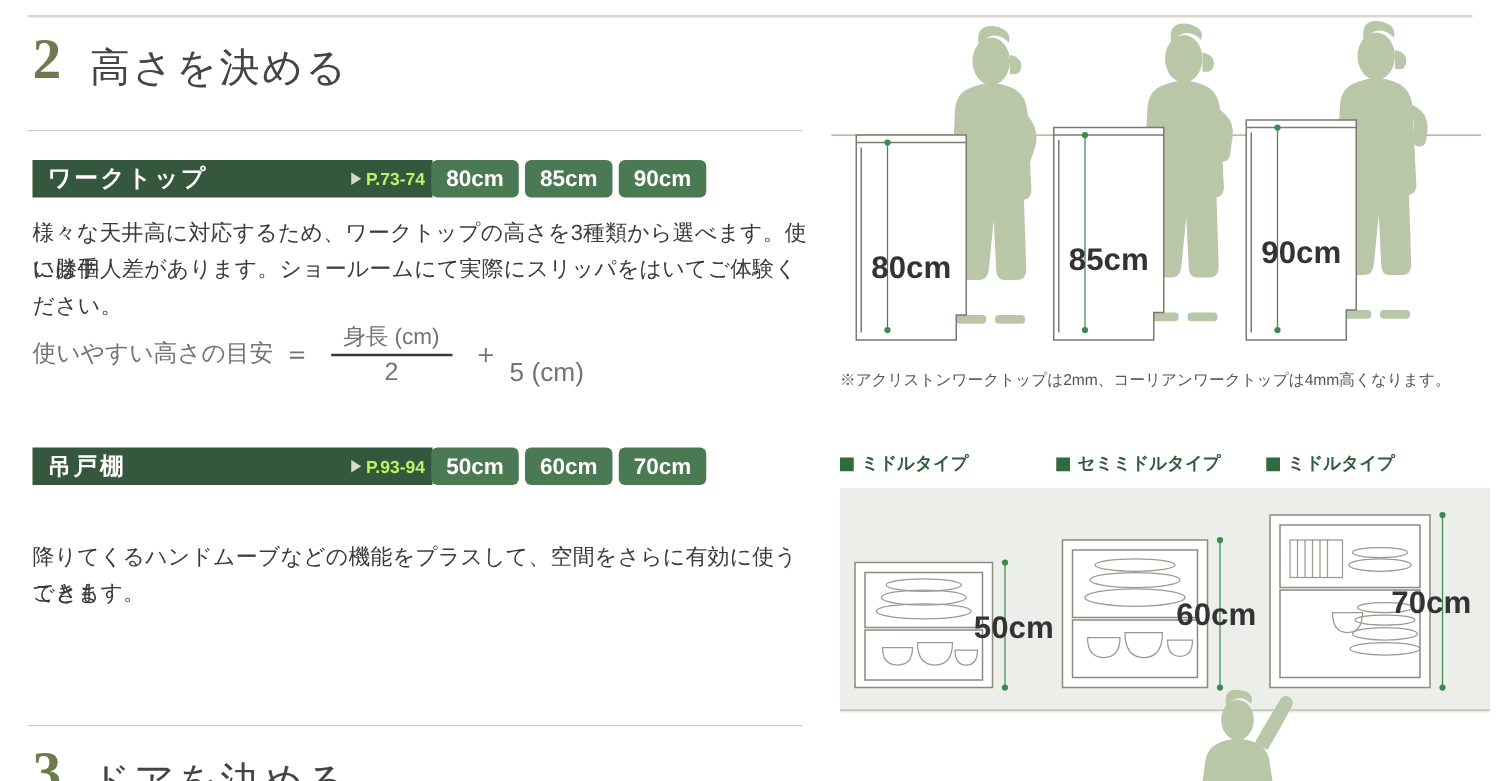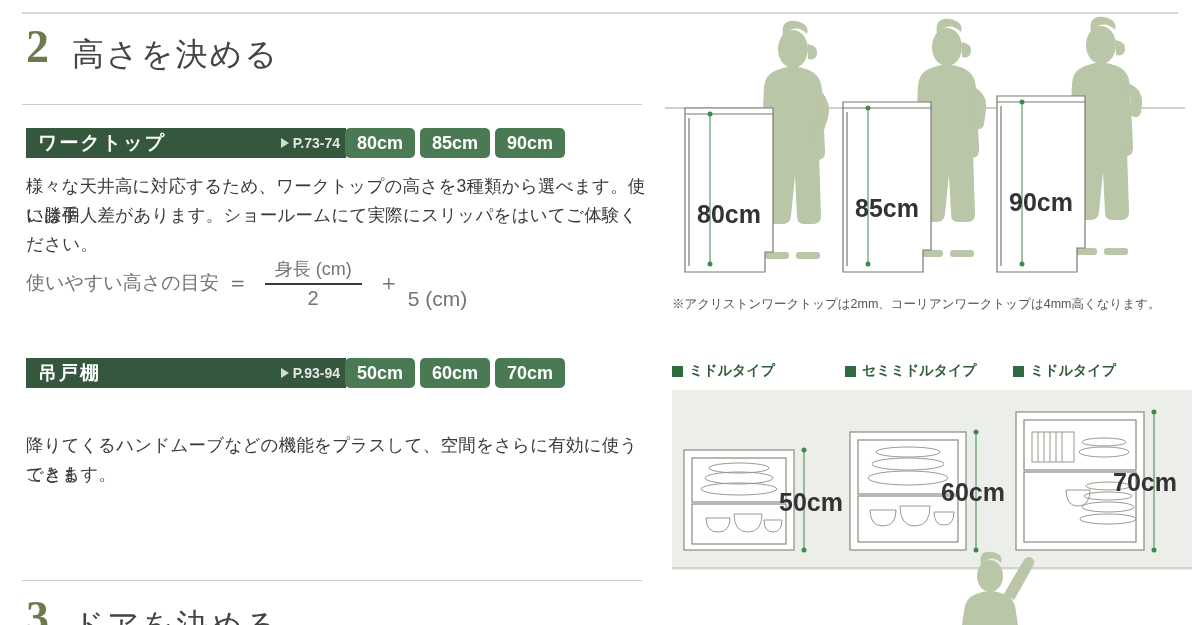--- a/index.html
+++ b/index.html
@@ -34,21 +34,21 @@
     position:absolute;height:30px;
     background:#35573d;color:#fff;
     font-size:19px;font-weight:bold;
     display:flex;align-items:center;
     padding-left:12px;letter-spacing:2px;
     box-sizing:border-box;
   }
   .label-bar .pg{
     position:absolute;right:6px;top:0;height:30px;
     display:flex;align-items:center;
-    color:#e5e5e5;font-size:14px;font-weight:bold;letter-spacing:0;
+    color:#bef264;font-size:14px;font-weight:bold;letter-spacing:0;
   }
   .label-bar .pg .tri{
     display:inline-block;width:0;height:0;
     border-left:8px solid #cfe0c6;border-top:5px solid transparent;border-bottom:5px solid transparent;
     margin-right:4px;
   }
 
   .chip{
     position:absolute;height:30px;min-width:68px;
     border-radius:5px;background:#4a7a54;color:#fff;

